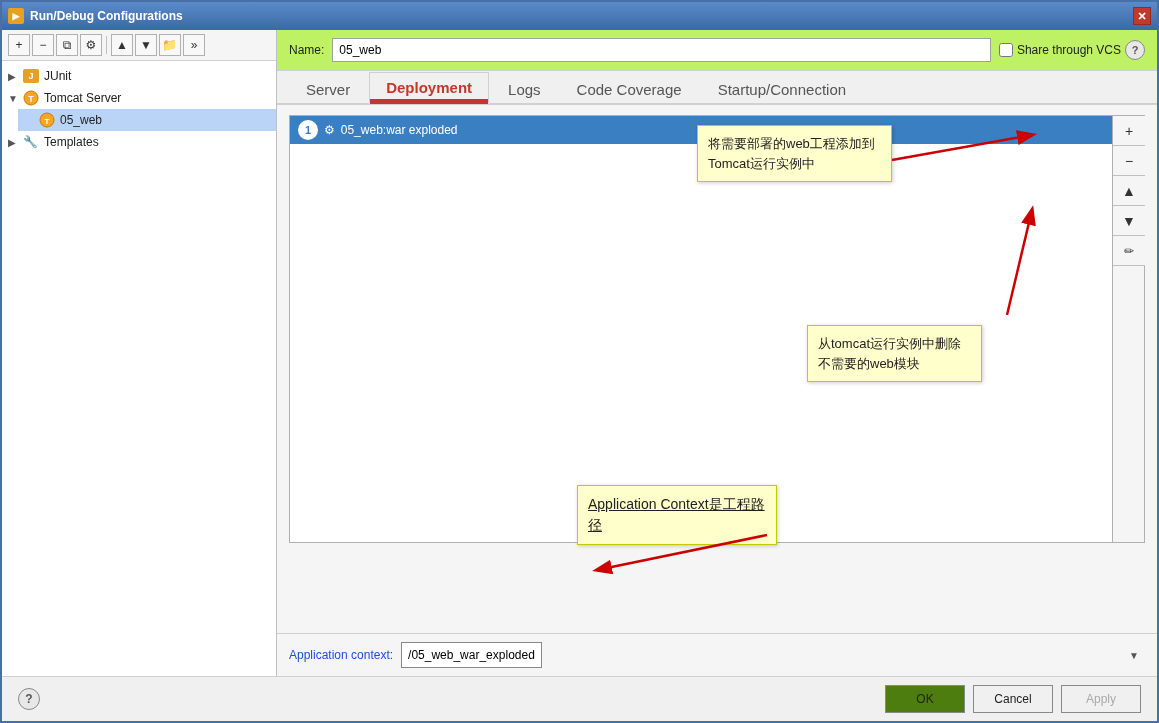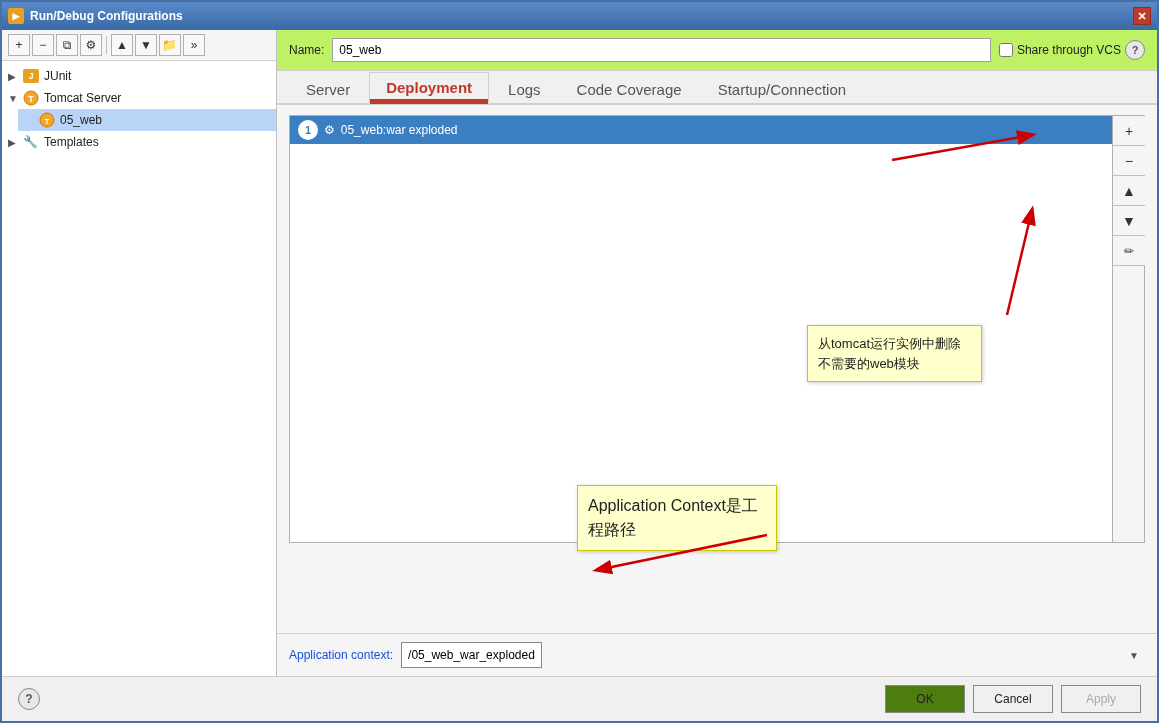--- a/index.html
+++ b/index.html
@@ -532,20 +532,23 @@
           </div>
           <div class="side-buttons">
             <div class="side-btn">+</div>
             <div class="side-btn">−</div>
             <div class="side-btn">▲</div>
             <div class="side-btn">▼</div>
             <div class="side-btn edit-btn">✏</div>
           </div>
         </div>
 
+        <div class="annotation-box" style="top: 20px; left: 420px; width: 195px;">
+          <span>将需要部署的web工程添加到Tomcat运行实例中</span>
+        </div>
 
         <svg class="red-arrow" style="top:0; left:0; width:100%; height:100%; position:absolute; pointer-events:none;">
 
           <defs>
             <marker id="arr1" markerWidth="8" markerHeight="8" refX="6" refY="3" orient="auto">
               <path d="M0,0 L0,6 L8,3 z" fill="#cc0000"></path>
             </marker>
             <marker id="arr2" markerWidth="8" markerHeight="8" refX="6" refY="3" orient="auto">
               <path d="M0,0 L0,6 L8,3 z" fill="#cc0000"></path>
             </marker>
@@ -558,21 +561,21 @@
 
           <line x1="730" y1="210" x2="755" y2="105" stroke="#cc0000" stroke-width="2.5" marker-end="url(#arr2)"></line>
 
           <line x1="490" y1="430" x2="320" y2="465" stroke="#cc0000" stroke-width="2.5" marker-end="url(#arr3)"></line>
         </svg>
 
         <div class="annotation-box" style="top: 220px; left: 530px; width: 175px;">
           <span>从tomcat运行实例中删除不需要的web模块</span>
         </div>
 
-        <div class="annotation-box" style="top: 380px; left: 300px; width: 290px; font-size: 16px;">
+        <div class="annotation-box" style="top: 380px; left: 300px; width: 290px; font-size: 14px; text-decoration: underline;">
           <span>Application Context是工程路径</span>
         </div>
 
       </div>
 
       <div class="bottom-area">
         <label class="bottom-label">Application context:</label>
         <div class="context-wrapper">
           <select class="context-select">
             <option value="/05_web_war_exploded">/05_web_war_exploded</option>

